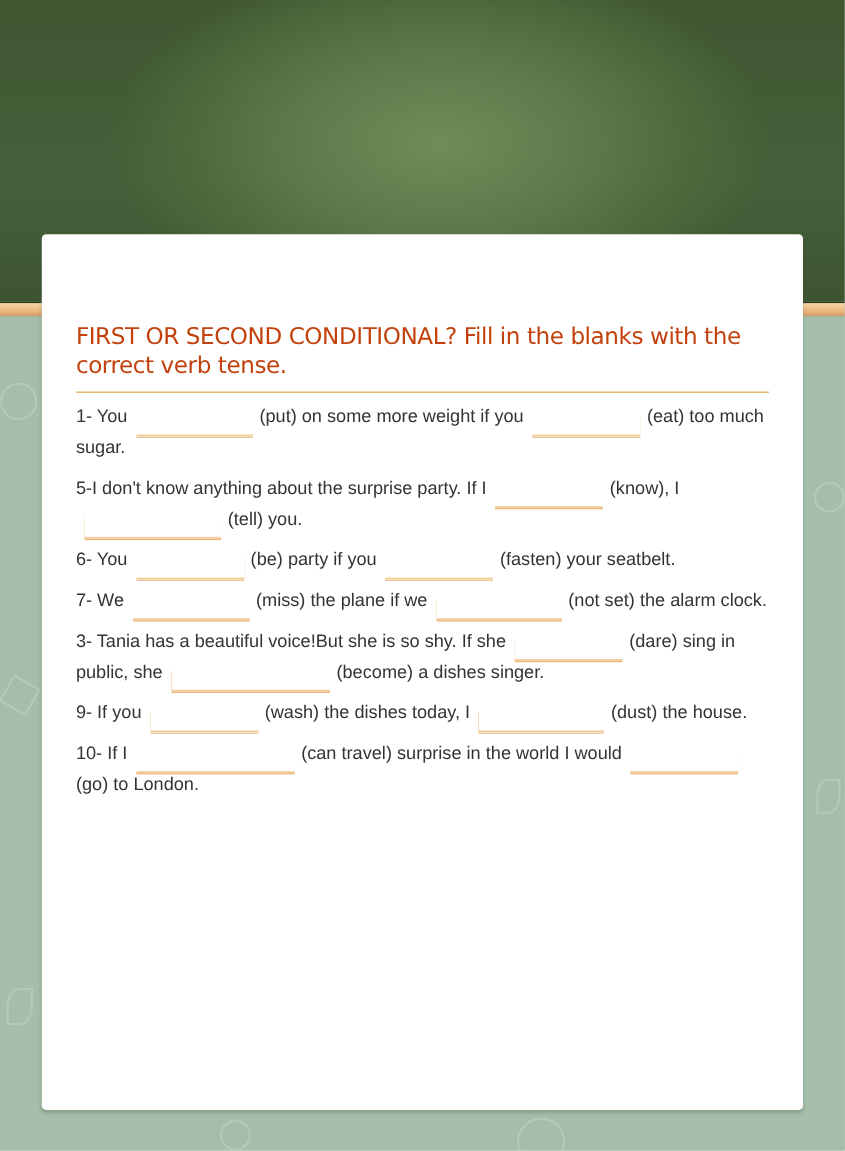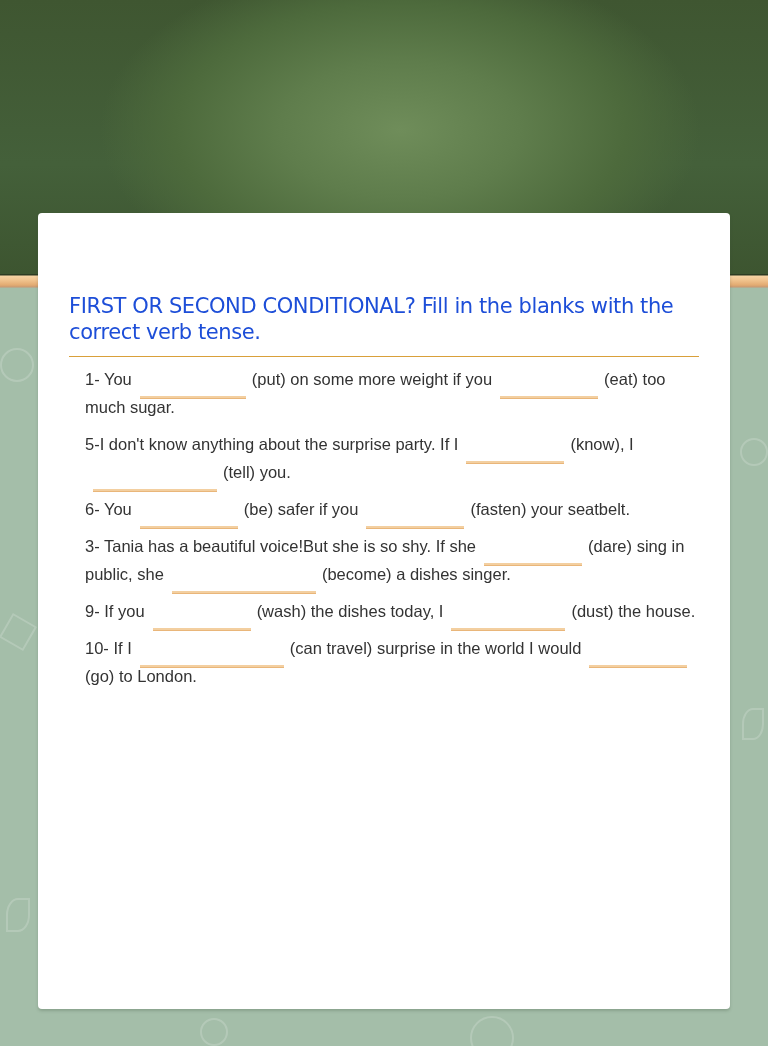--- a/index.html
+++ b/index.html
@@ -26,32 +26,32 @@
   .doodle {
     position: absolute; border: 2px solid rgba(255,255,255,0.18);
   }
   .card {
     position: absolute; left: 38px; top: 213px; width: 692px; height: 796px;
     background: #ffffff; border-radius: 4px;
     box-shadow: 0 2px 3px rgba(60,80,60,0.25);
   }
   .title {
     position: absolute; left: 31px; top: 80px; width: 630px;
-    color: #1d4ed8; font-size: 21px; line-height: 26px;
+    color: #c2410c; font-size: 21px; line-height: 26px;
     font-family: "DejaVu Sans", sans-serif; letter-spacing: -0.4px;
   }
   .rule {
     position: absolute; left: 31px; top: 143px; width: 630px; height: 1px;
     background: #d9a03a;
   }
   .content {
     position: absolute; left: 31px; top: 152px; width: 630px;
     color: #333333; font-size: 16.5px; line-height: 28px;
   }
-  .q { margin: 0 0 9px 16px; }
+  .q { margin: 0 0 9px 0; }
   .blank {
     display: inline-block; vertical-align: baseline;
     height: 18px; margin: 0 6px 0 8px;
     border: none; border-bottom: 2px solid #f3cfa0;
     box-shadow: 0 1px 0 #e9b67a;
     background: transparent; outline: none; padding: 0;
     position: relative; top: 6px;
   }
 </style>
 </head>
@@ -74,21 +74,24 @@
   <div class="rule"></div>
 
   <div class="content">
     <p class="q">
       <span>1- You</span><input class="blank" style="width: 106px;" value=""><span>(put) on some more weight if you</span><input class="blank" style="width: 98px;" value=""><span>(eat) too much sugar.</span>
     </p>
     <p class="q">
       <span>5-I don't know anything about the surprise party. If I</span><input class="blank" style="width: 98px;" value=""><span>(know), I</span><input class="blank" style="width: 124px;" value=""><span>(tell) you.</span>
     </p>
     <p class="q">
-      <span>6- You</span><input class="blank" style="width: 98px;" value=""><span>(be) safer if you</span><input class="blank" style="width: 98px;" value=""><span>(fasten) your seatbelt.</span>
+      <span>6- You</span><input class="blank" style="width: 98px;" value=""><span>(be) party if you</span><input class="blank" style="width: 98px;" value=""><span>(fasten) your seatbelt.</span>
+    </p>
+    <p class="q">
+      <span>7- We</span><input class="blank" style="width: 106px;" value=""><span>(miss) the plane if we</span><input class="blank" style="width: 114px;" value=""><span>(not set) the alarm clock.</span>
     </p>
     <p class="q">
       <span>3- Tania has a beautiful voice!But she is so shy. If she</span><input class="blank" style="width: 98px;" value=""><span>(dare) sing in public, she</span><input class="blank" style="width: 144px;" value=""><span>(become) a dishes singer.</span>
     </p>
     <p class="q">
       <span>9- If you</span><input class="blank" style="width: 98px;" value=""><span>(wash) the dishes today, I</span><input class="blank" style="width: 114px;" value=""><span>(dust) the house.</span>
     </p>
     <p class="q">
       <span>10- If I</span><input class="blank" style="width: 144px;" value=""><span>(can travel) surprise in the world I would</span><input class="blank" style="width: 98px;" value=""><span>(go) to London.</span>
     </p>

